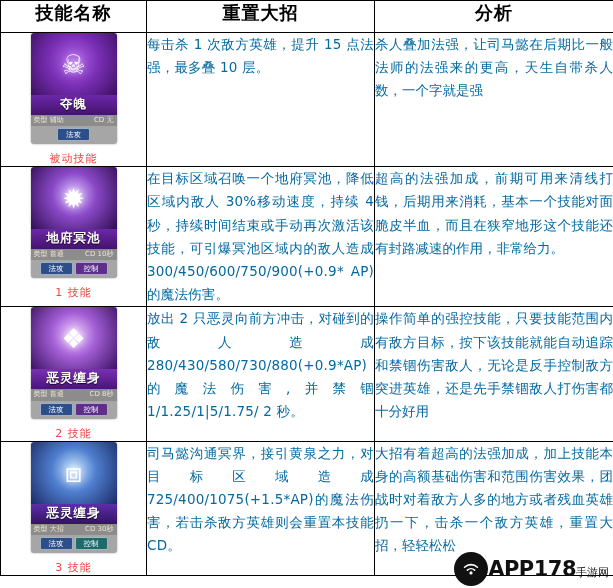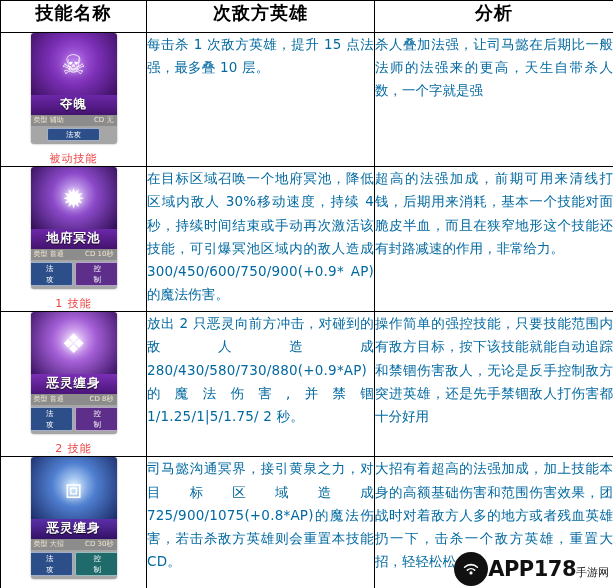--- a/index.html
+++ b/index.html
@@ -91,21 +91,21 @@
     gap: 2px;
     justify-content: center;
     padding: 2px 0 3px 0;
     background: rgba(0,0,0,0.35);
   }
   .tag {
     font-size: 7.5px;
     color: #fff;
     border: 1px solid rgba(255,255,255,.55);
     border-radius: 2px;
-    padding: 0 18px;
+    padding: 0 8px;
     line-height: 11px;
   }
   .tag.blue { background: #2c4f8a; }
   .tag.purple { background: #5d2f8a; }
   .tag.teal { background: #1f6a6a; }
   .cell-label {
     margin-top: 7px;
     font-size: 11px;
     color: #ef4444;
     letter-spacing: 1px;
@@ -170,21 +170,21 @@
 
 <table class="skill-table">
   <colgroup>
     <col class="c-name">
     <col class="c-effect">
     <col class="c-analysis">
   </colgroup>
   <thead>
     <tr>
       <th>技能名称</th>
-      <th>次敌方英雄</th>
+      <th>重置大招</th>
       <th>分析</th>
     </tr>
   </thead>
   <tbody>
 
     <tr>
       <td class="name-cell">
         <div class="card theme-0">
           <div class="card-art">
             <span class="glyph">☠</span>
@@ -259,21 +259,21 @@
             <span>类型 大招</span>
             <span>CD 30秒</span>
           </div>
           <div class="card-tags">
             <span class="tag blue">法攻</span>
             <span class="tag teal">控制</span>
           </div>
         </div>
         <div class="cell-label">3 技能</div>
       </td>
-      <td class="text-cell effect">司马懿沟通冥界，接引黄泉之力，对目标区域造成 725/900/1075(+0.8*AP)的魔法伤害，若击杀敌方英雄则会重置本技能CD。</td>
+      <td class="text-cell effect">司马懿沟通冥界，接引黄泉之力，对目标区域造成 725/400/1075(+1.5*AP)的魔法伤害，若击杀敌方英雄则会重置本技能CD。</td>
       <td class="text-cell analysis">大招有着超高的法强加成，加上技能本身的高额基础伤害和范围伤害效果，团战时对着敌方人多的地方或者残血英雄扔一下，击杀一个敌方英雄，重置大招，轻轻松松</td>
     </tr>
 
   </tbody>
 </table>
 
 <div class="watermark">
   <div class="wm-badge">
     <svg width="20" height="16" viewBox="0 0 20 16" aria-hidden="true">
       <path d="M10 13.5a1.6 1.6 0 1 0 0-3.2 1.6 1.6 0 0 0 0 3.2z" fill="#fff"></path>

